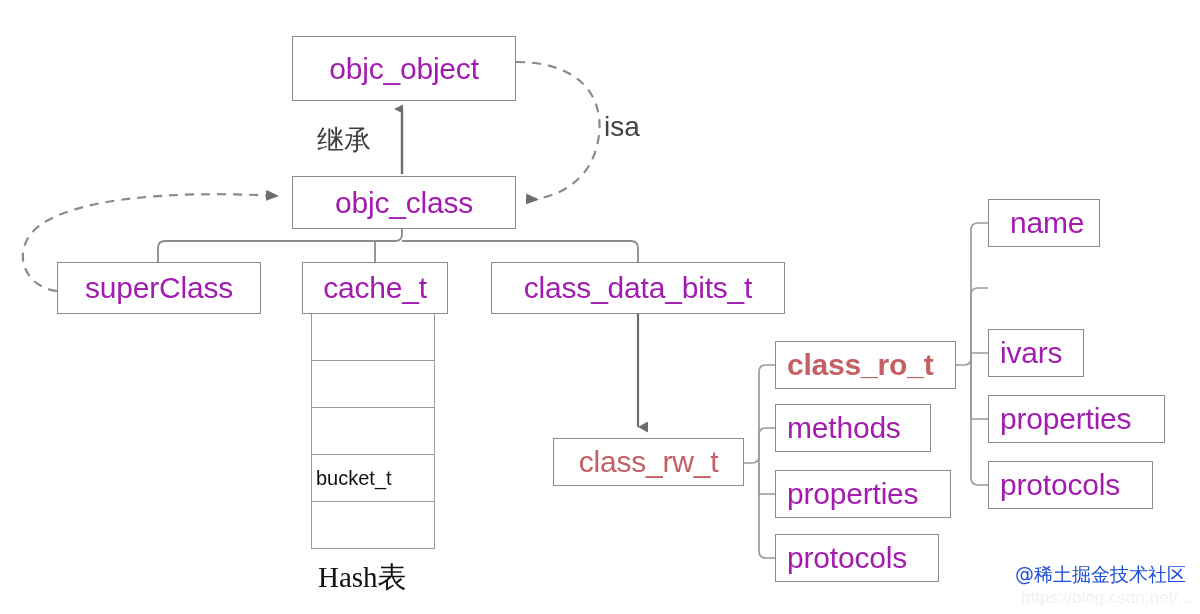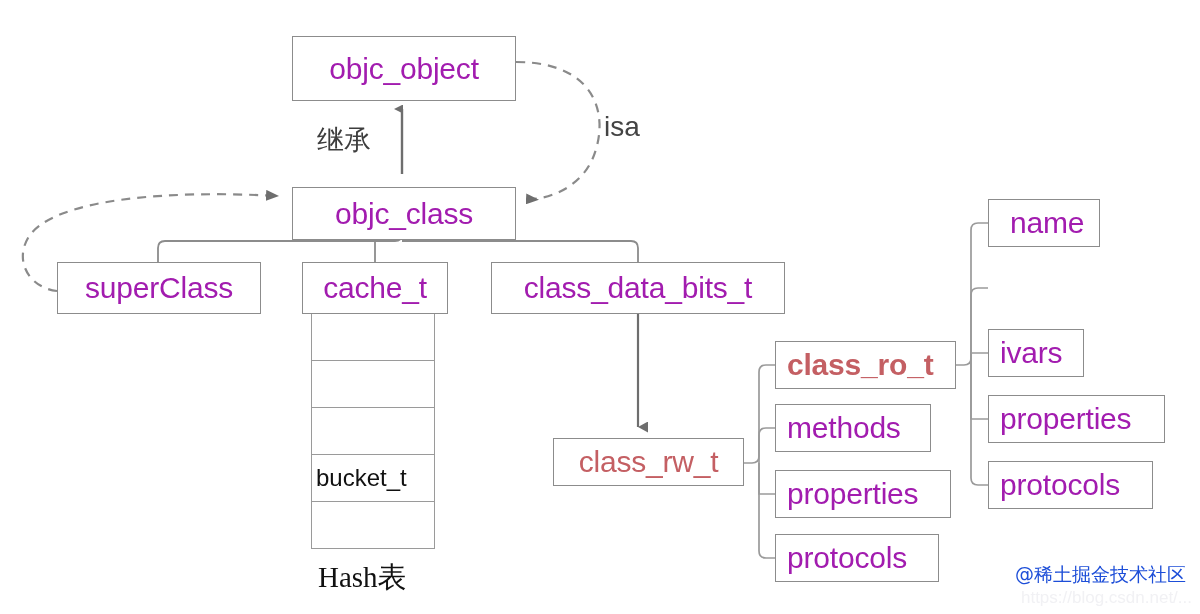--- a/index.html
+++ b/index.html
@@ -37,21 +37,21 @@
 
   .cell {
     position: absolute;
     box-sizing: border-box;
     border: 1.4px solid #9a9a9a;
     background: #ffffff;
     display: flex;
     align-items: center;
     justify-content: flex-start;
     padding-left: 4px;
-    font-size: 24px;
+    font-size: 20px;
     color: #111111;
     white-space: nowrap;
     z-index: 5;
   }
   .label {
     position: absolute;
     color: #4d4d4d;
     white-space: nowrap;
     z-index: 6;
   }
@@ -154,21 +154,21 @@
       <path d="M971 365 L971 353 Q971 353 978 353 L988 353" stroke="#9a9a9a" stroke-width="1.7" fill="none"></path>
       <path d="M971 365 L971 419 Q971 419 978 419 L988 419" stroke="#9a9a9a" stroke-width="1.7" fill="none"></path>
       <path d="M971 365 L971 478 Q971 485 978 485 L988 485" stroke="#9a9a9a" stroke-width="1.7" fill="none"></path>
     </g>
   </svg>
 
   <div class="node" style="left:292px; top:36px; width:224px; height:65px;">
     <span>objc_object</span>
   </div>
 
-  <div class="node" style="left:292px; top:187px; width:224px; height:53px;">
+  <div class="node" style="left:292px; top:176px; width:224px; height:53px;">
     <span>objc_class</span>
   </div>
 
   <div class="node" style="left:57px; top:262px; width:204px; height:52px;">
     <span>superClass</span>
   </div>
 
   <div class="node" style="left:302px; top:262px; width:146px; height:52px;">
     <span>cache_t</span>
   </div>

